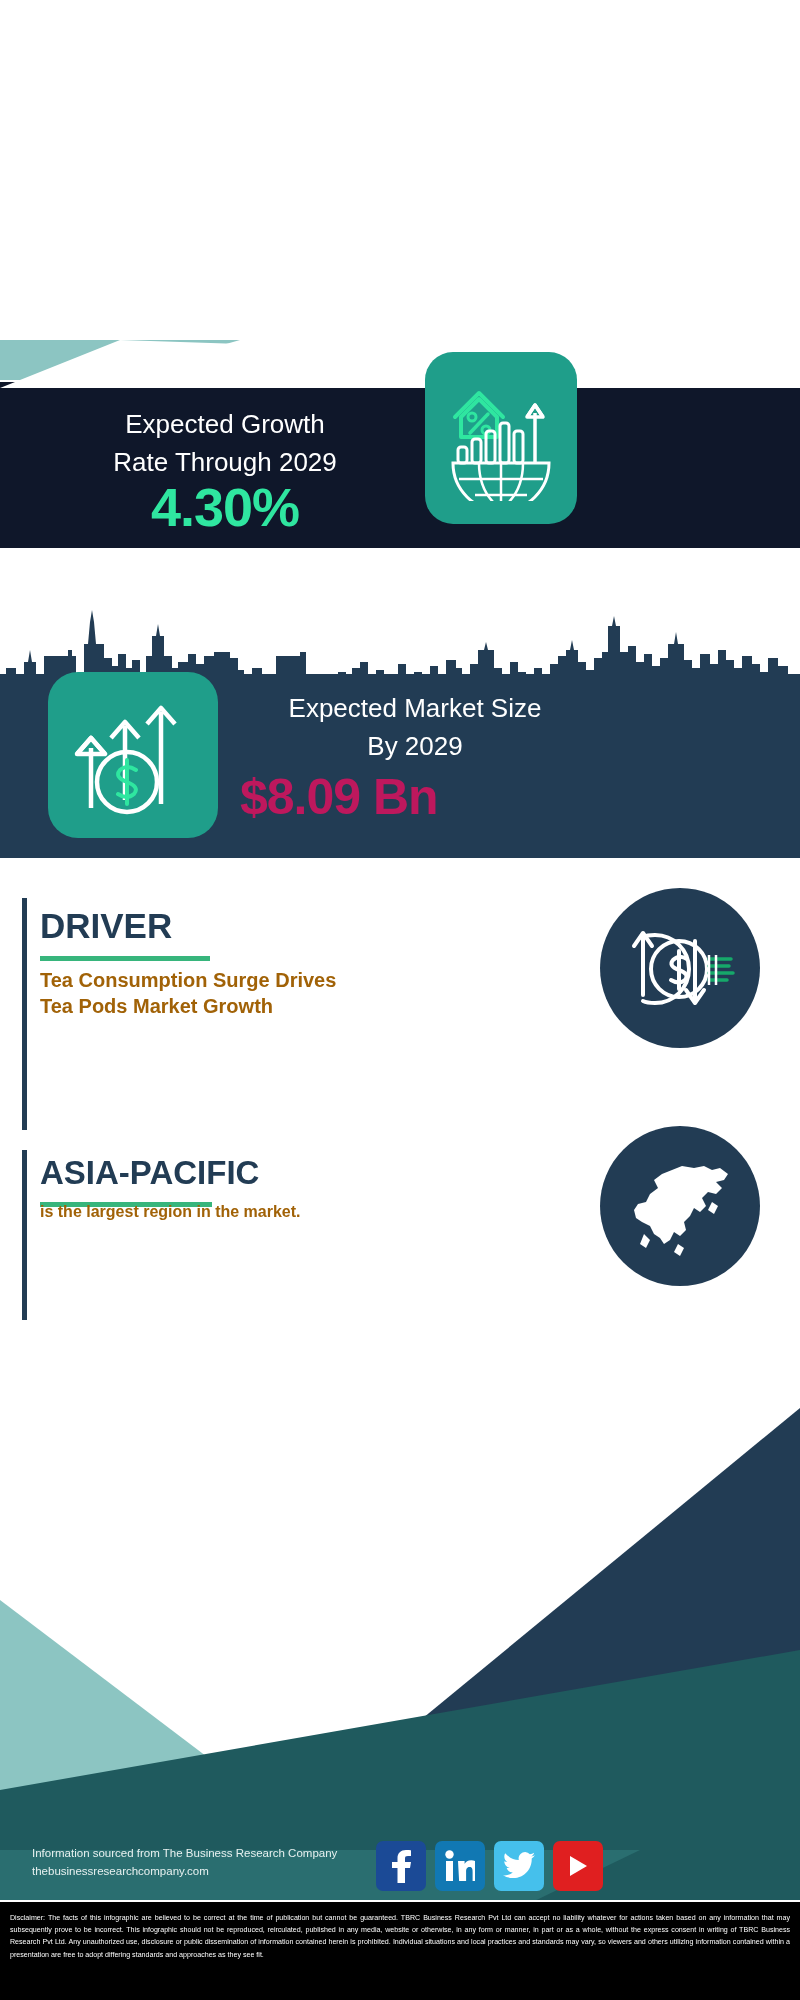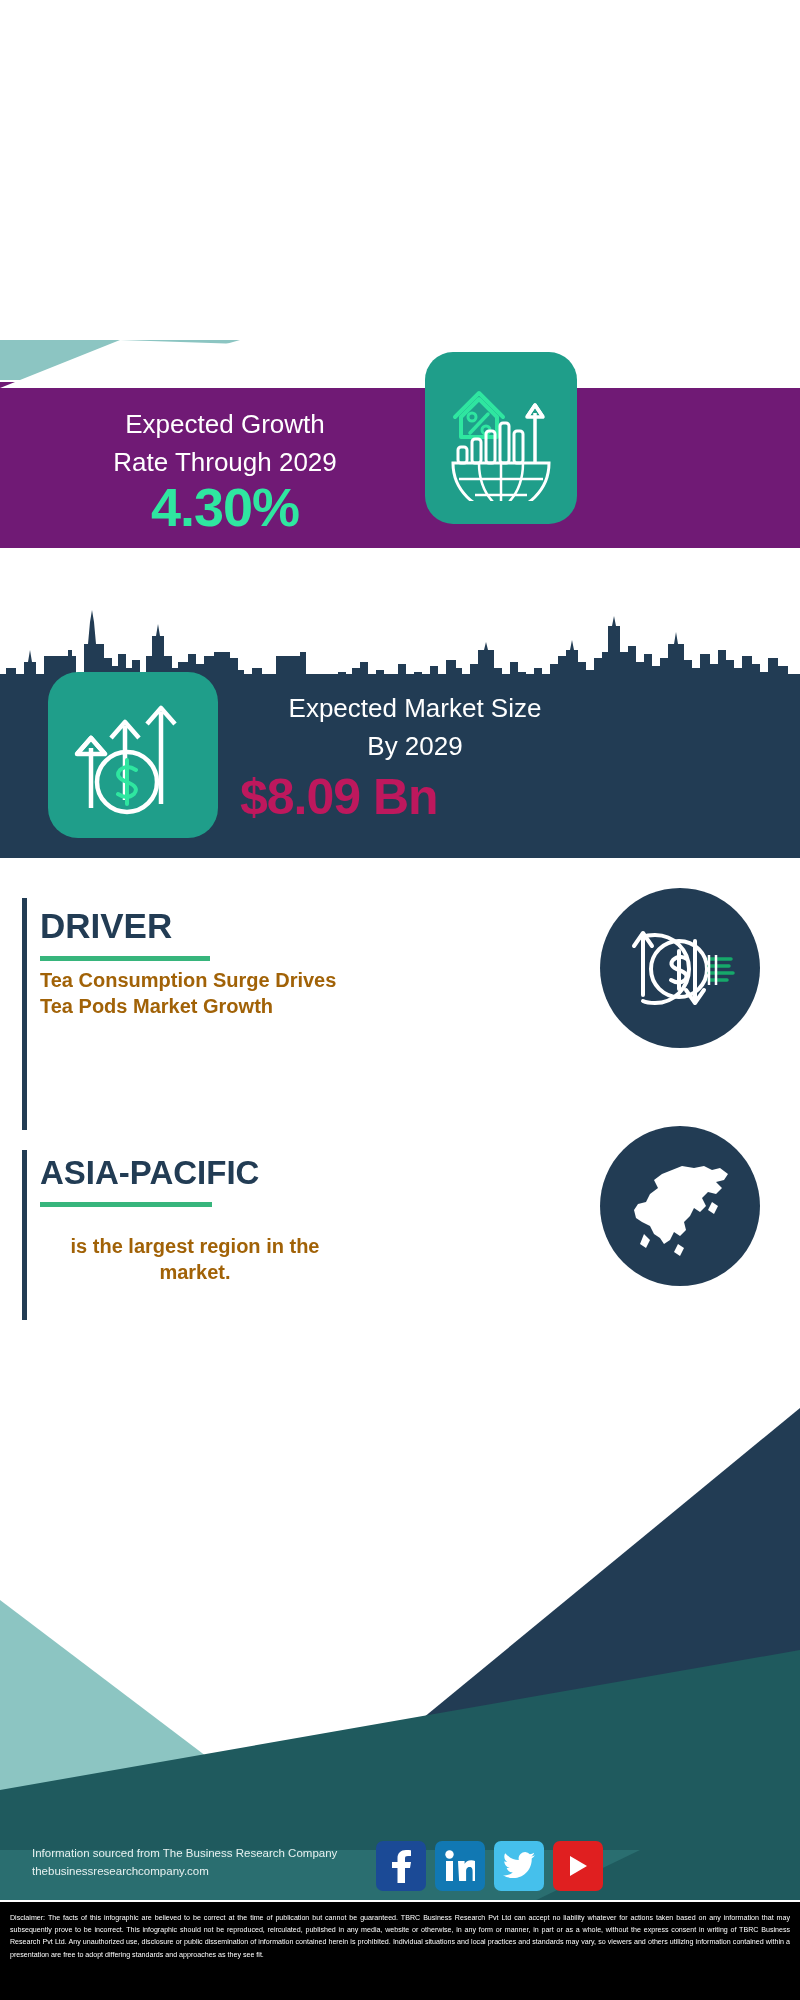--- a/index.html
+++ b/index.html
@@ -38,21 +38,21 @@
   .header-white-wedge {
     position:absolute; left:0; top:340px; width:800px; height:48px;
     background:#ffffff;
     clip-path: polygon(120px 0, 800px 22px, 800px 48px, 0 48px);
     z-index:5;
   }
 
   
   .growth {
     position:absolute; left:0; top:382px; width:800px; height:166px;
-    background:#701a75;
+    background:#0f172a;
   }
   .growth .txt {
     position:absolute; left:30px; top:24px; width:390px;
     text-align:center; color:#ffffff; font-size:26px; line-height:1.45;
     font-weight:normal;
   }
   .growth .value {
     position:absolute; left:30px; top:98px; width:390px;
     text-align:center; color:#2fe6a0; font-size:54px; font-weight:bold;
     line-height:1; letter-spacing:-1px;
@@ -254,21 +254,21 @@
         <g stroke="#ffffff" stroke-width="2.5">
           <line x1="88" y1="46" x2="88" y2="76"></line>
           <line x1="95" y1="46" x2="95" y2="76"></line>
         </g>
       </svg>
     </div>
 
     <div class="fact-bar" style="left:22px; top:292px; width:5px; height:180px;"></div>
     <div class="fact-head" style="left:40px; top:296px; font-size:33px;">ASIA-PACIFIC</div>
     <div class="fact-rule" style="left:40px; top:344px; width:172px;"></div>
-    <div class="fact-body" style="left:40px; top:376px; width:310px; font-size:20px;text-align:center;">is the largest region in the market.</div>
+    <div class="fact-body" style="left:40px; top:344px; width:310px; font-size:16px;">is the largest region in the market.</div>
 
     <div class="circ" style="left:600px; top:268px; width:160px; height:160px;">
       <svg width="120" height="116" viewBox="0 0 120 116">
         <path fill="#ffffff" d="M14 62 L18 56 L26 54 L30 46 L38 40 L34 32 L42 26 L52 22 L62 18 L74 20 L84 18 L92 22 L100 20 L108 26 L104 32 L96 34 L102 40 L96 46 L88 44 L82 50 L86 58 L80 64 L74 60 L70 68 L64 74 L66 82 L60 88 L54 84 L50 92 L44 96 L40 90 L34 86 L30 78 L22 74 L16 70 Z M24 86 L30 92 L26 100 L20 96 Z M58 96 L64 100 L60 108 L54 104 Z M92 54 L98 58 L94 66 L88 62 Z"></path>
       </svg>
     </div>
   </div>
 
   <div class="bot">
     <div class="w-dark2"></div>

